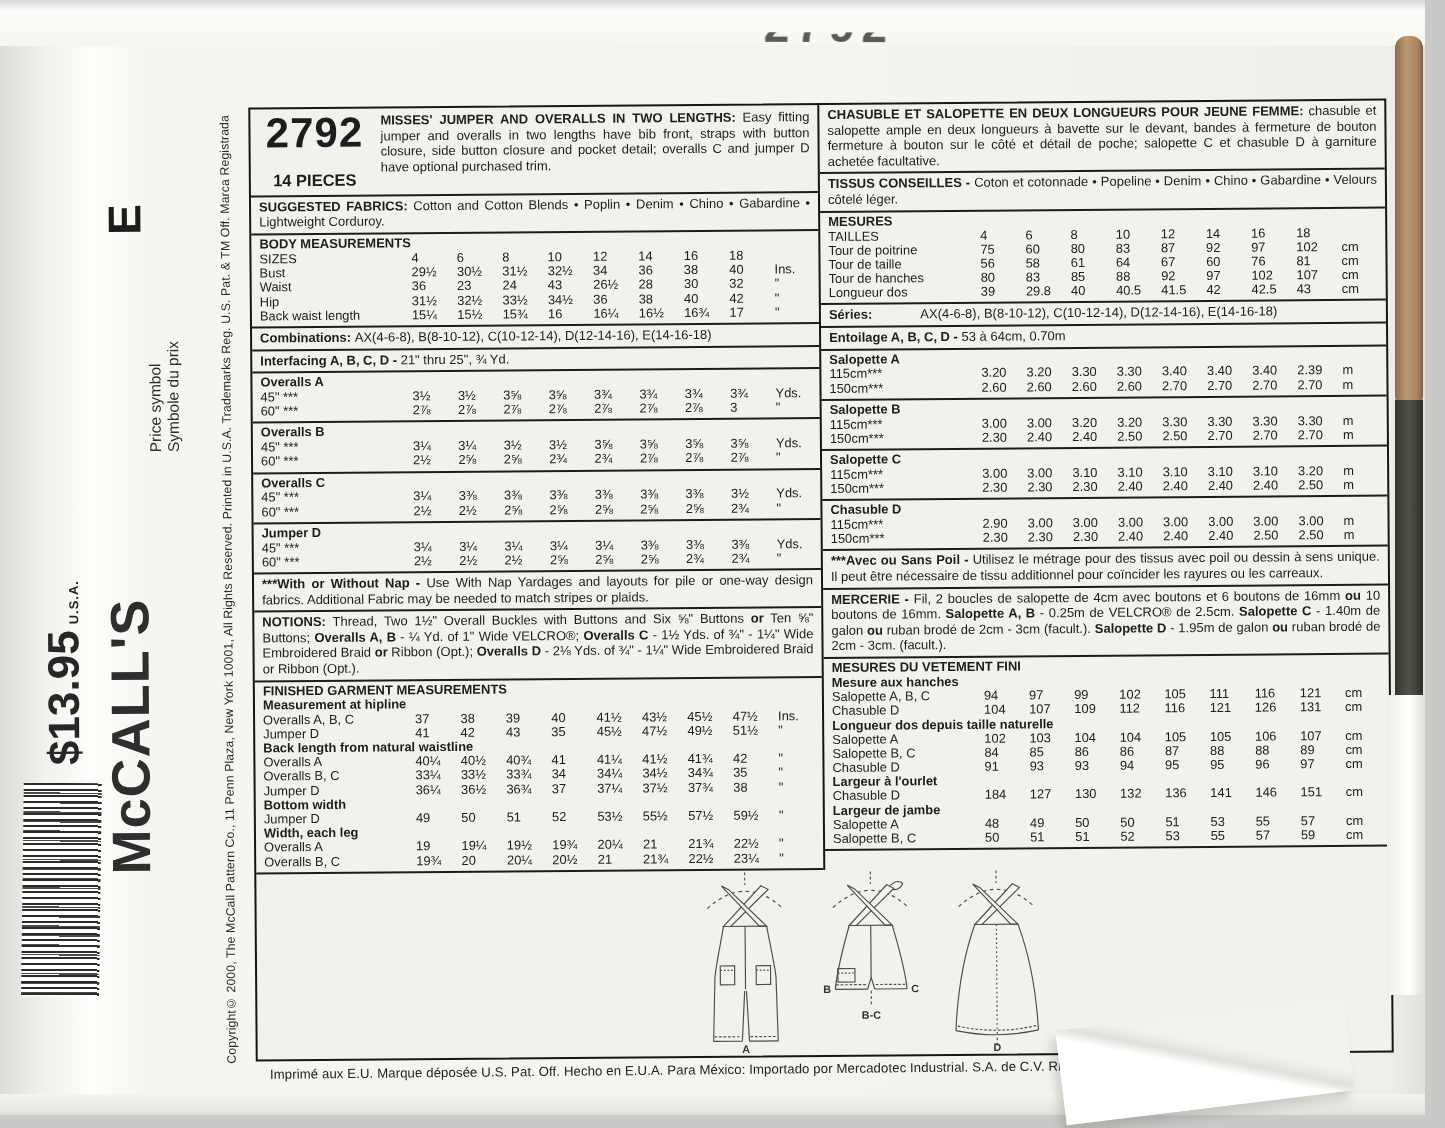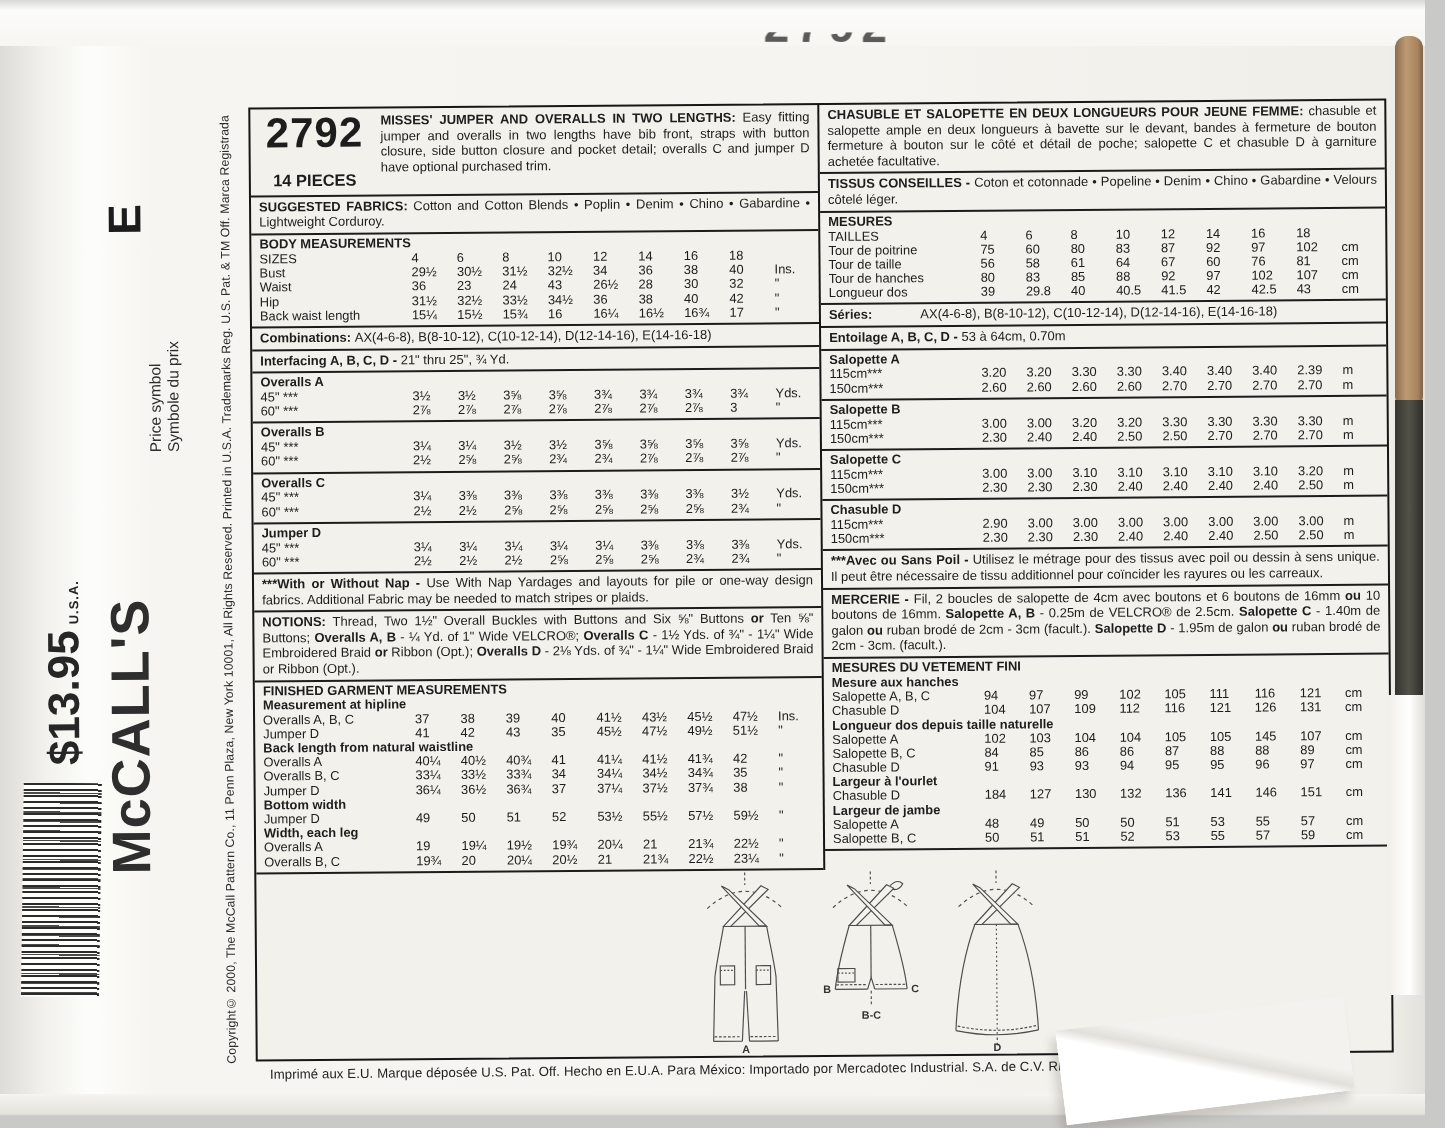--- a/index.html
+++ b/index.html
@@ -668,21 +668,21 @@
               </div>
               <div class="hrow">Longueur dos depuis taille naturelle</div>
               <div class="trow">
                 <span class="tlabel">Salopette A</span>
                 <span class="tcell">102</span>
                 <span class="tcell">103</span>
                 <span class="tcell">104</span>
                 <span class="tcell">104</span>
                 <span class="tcell">105</span>
                 <span class="tcell">105</span>
-                <span class="tcell">145</span>
+                <span class="tcell">106</span>
                 <span class="tcell">107</span>
                 <span class="tunit">cm</span>
               </div>
               <div class="trow">
                 <span class="tlabel">Salopette B, C</span>
                 <span class="tcell">84</span>
                 <span class="tcell">85</span>
                 <span class="tcell">86</span>
                 <span class="tcell">86</span>
                 <span class="tcell">87</span>

